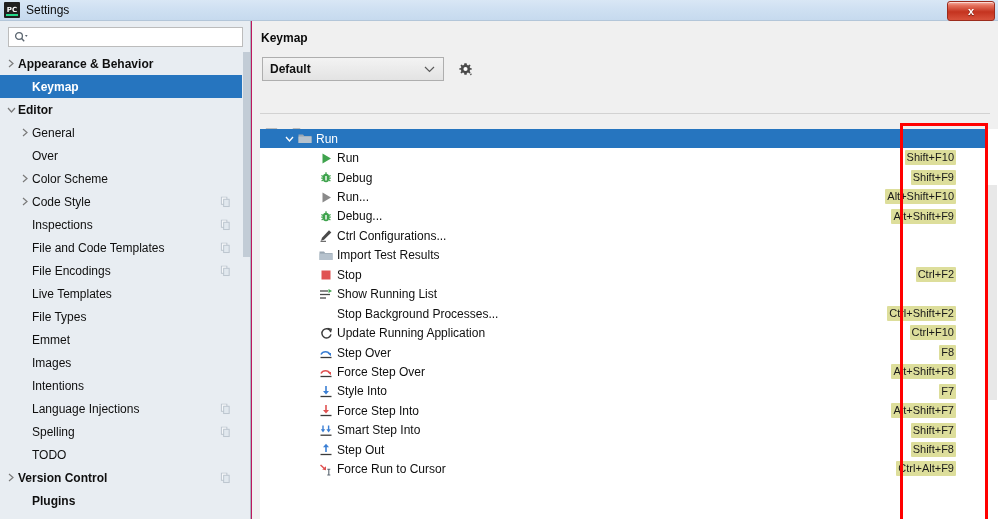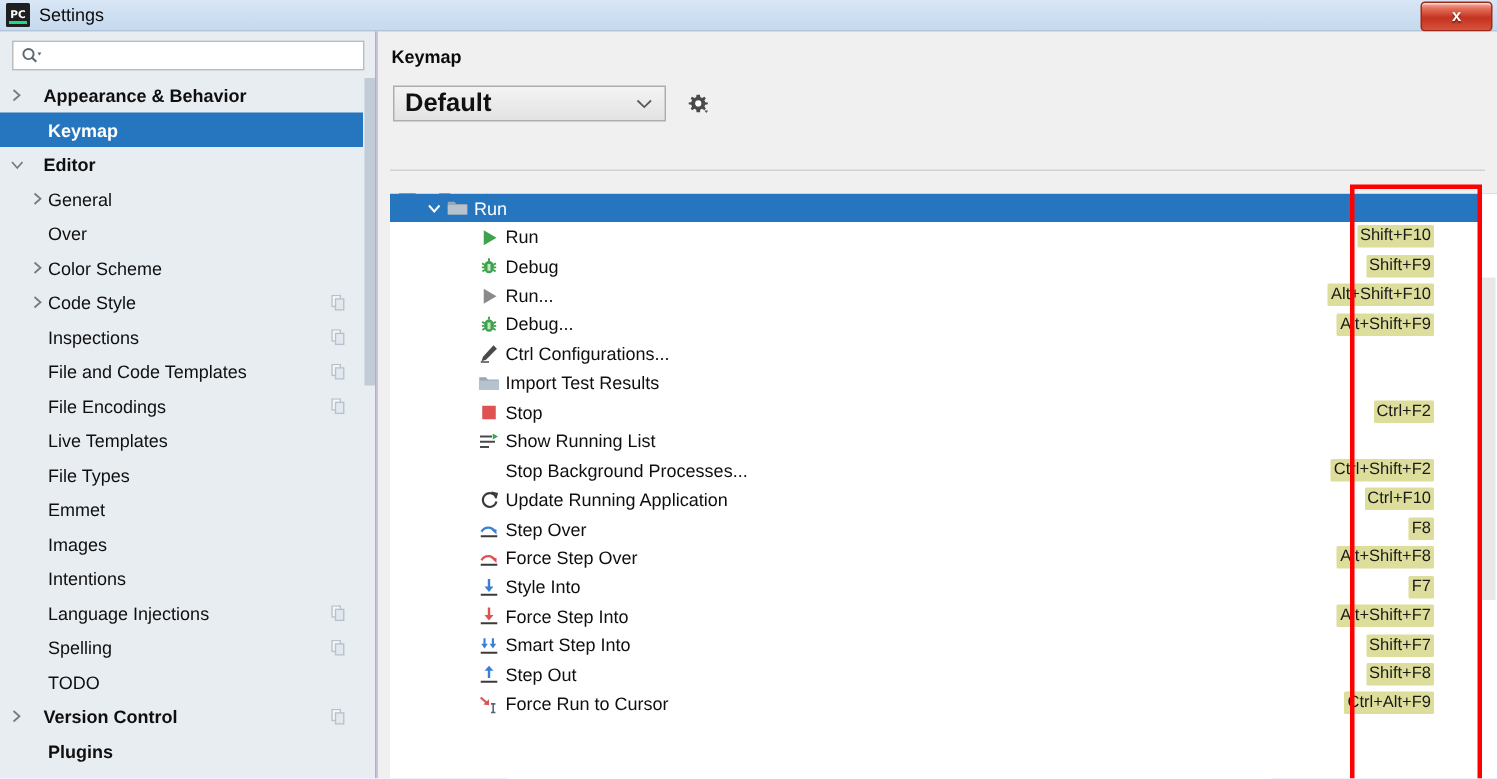--- a/index.html
+++ b/index.html
@@ -10,21 +10,21 @@
     width: 998px; height: 519px;
     overflow: hidden;
     font-family: "Liberation Sans", sans-serif;
     font-size: 12px;
     color: #1a1a1a;
     -webkit-font-smoothing: antialiased;
   }
   .window {
     position: relative;
     width: 998px; height: 519px;
-    background: #f0abfc;
+    background: #be185d;
     overflow: hidden;
   }
 
   
   .titlebar {
     position: absolute; left: 0; top: 0;
     width: 998px; height: 21px;
     background: linear-gradient(to bottom, #d9e7f5 0%, #cfe0f2 45%, #c6daee 100%);
     border-bottom: 1px solid #b3c6d9;
     display: flex; align-items: center;
@@ -128,21 +128,21 @@
   .side-row.selected .arrow { color: #ffffff; }
   .side-row .label { white-space: nowrap; }
   .side-row.bold .label { font-weight: bold; }
   .side-row .copy-icon {
     position: absolute; right: 12px; top: 50%;
     transform: translateY(-50%);
     opacity: .6;
   }
   .side-row .copy-icon svg { display: block; }
 
-  .indent0 { padding-left: 4px; gap: 11px; }
+  .indent0 { padding-left: 4px; }
   .indent1 { padding-left: 18px; }
   .indent2 { padding-left: 18px; }
 
   .side-scrollbar {
     position: absolute; right: 0; top: 31px;
     width: 8px; height: 467px;
     background: #e8edf2;
   }
   .side-thumb {
     position: absolute; left: 1px; top: 0px;
@@ -165,21 +165,21 @@
     position: absolute; left: 10px; top: 36px;
     width: 182px; height: 24px;
     background: linear-gradient(to bottom,#f3f3f3,#e3e3e3);
     border: 1px solid #aeaeae;
     box-sizing: border-box;
     display: flex; align-items: center;
     cursor: pointer;
   }
   .keymap-select .sel-text {
     margin-left: 7px;
-    font-size: 17px; font-weight: bold; color: #111;
+    font-size: 12px; font-weight: bold; color: #111;
   }
   .keymap-select .chev {
     position: absolute; right: 8px; top: 50%;
     transform: translateY(-50%);
     color: #5a5a5a;
   }
   .gear-btn {
     position: absolute; left: 203px; top: 38px;
     width: 20px; height: 20px;
     display: flex; align-items: center; justify-content: center;

